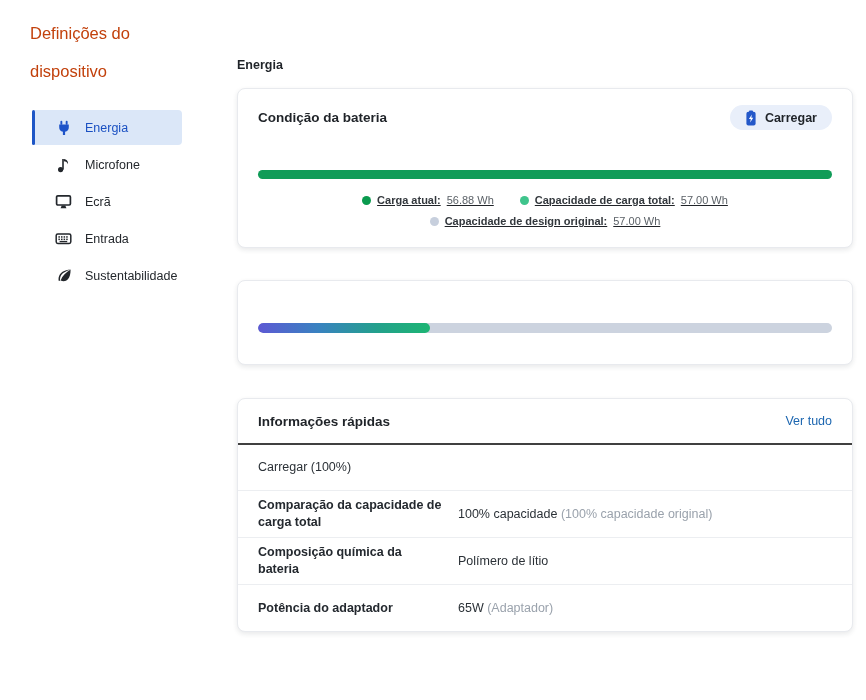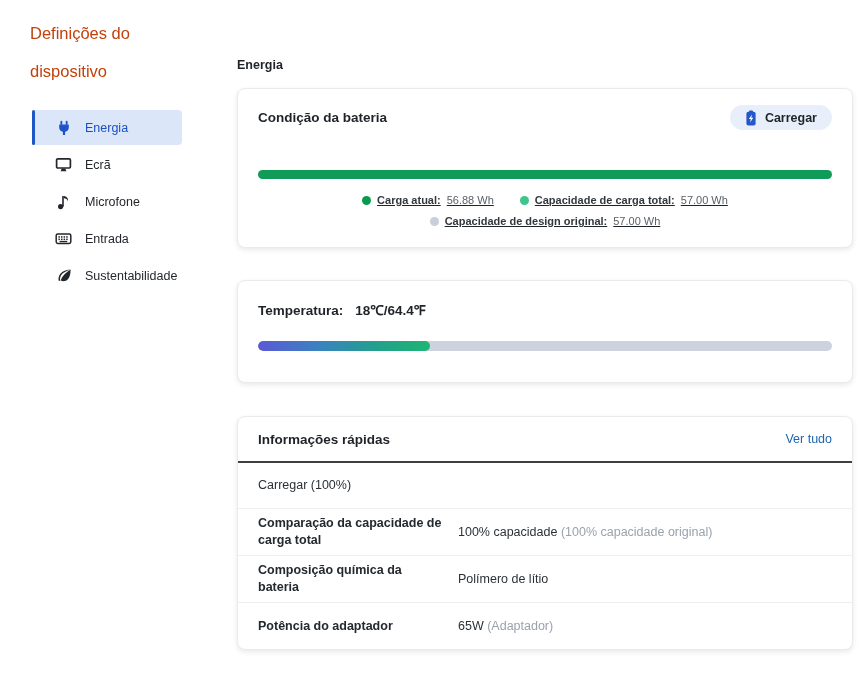--- a/index.html
+++ b/index.html
@@ -94,37 +94,37 @@
           <rect x="4.4" y="0.8" width="1.9" height="4" rx="0.9" fill="#1d53c9"></rect>
           <rect x="9.7" y="0.8" width="1.9" height="4" rx="0.9" fill="#1d53c9"></rect>
           <path d="M3.2 4.6 h9.6 v2.6 a4.8 4.8 0 0 1 -3.7 4.67 V15 h-2.2 v-3.13 A4.8 4.8 0 0 1 3.2 7.2 Z" fill="#1d53c9"></path>
         </svg>
       </span>
       <span class="nav-label">Energia</span>
     </div>
 
     <div class="nav-item">
       <span class="nav-icon">
-        <svg width="17" height="17" viewBox="0 0 17 17">
-          <rect x="1.6" y="2.8" width="13.8" height="9.2" rx="1.2" fill="none" stroke="#23272c" stroke-width="1.7"></rect>
-          <path d="M5.6 15.2 h5.8 l-1.1 -2.6 h-3.6 Z" fill="#23272c"></path>
-        </svg>
-      </span>
-      <span class="nav-label">Ecrã</span>
-    </div>
-
-    <div class="nav-item">
-      <span class="nav-icon">
         <svg width="15" height="16" viewBox="0 0 15 16">
           <circle cx="4.6" cy="12.6" r="2.6" fill="#23272c"></circle>
           <rect x="6.2" y="2" width="1.6" height="10.6" fill="#23272c"></rect>
           <path d="M7.8 2 c3.6 0.7 4.6 2.8 4.1 5.3 c-0.6 -2.2 -1.9 -2.9 -4.1 -3.1 Z" fill="#23272c"></path>
         </svg>
       </span>
       <span class="nav-label">Microfone</span>
+    </div>
+
+    <div class="nav-item">
+      <span class="nav-icon">
+        <svg width="17" height="17" viewBox="0 0 17 17">
+          <rect x="1.6" y="2.8" width="13.8" height="9.2" rx="1.2" fill="none" stroke="#23272c" stroke-width="1.7"></rect>
+          <path d="M5.6 15.2 h5.8 l-1.1 -2.6 h-3.6 Z" fill="#23272c"></path>
+        </svg>
+      </span>
+      <span class="nav-label">Ecrã</span>
     </div>
 
     <div class="nav-item">
       <span class="nav-icon">
         <svg width="17" height="17" viewBox="0 0 17 17">
           <rect x="1.2" y="4" width="14.6" height="9.4" rx="1.6" fill="none" stroke="#23272c" stroke-width="1.5"></rect>
           <rect x="3.4" y="6.2" width="1.5" height="1.5" fill="#23272c"></rect>
           <rect x="6.0" y="6.2" width="1.5" height="1.5" fill="#23272c"></rect>
           <rect x="8.6" y="6.2" width="1.5" height="1.5" fill="#23272c"></rect>
           <rect x="11.2" y="6.2" width="1.5" height="1.5" fill="#23272c"></rect>
@@ -185,24 +185,20 @@
       </div>
       <div class="legend-item">
         <span class="legend-dot" style="background: rgb(199, 207, 221);"></span>
         <span class="legend-label">Capacidade de design original:</span>
         <span class="legend-value">57.00 Wh</span>
       </div>
     </div>
   </div>
 
   <div class="card card-temp">
-    <div class="temp-row">
-      <span class="temp-label">Temperatura:</span>
-      <span class="temp-value">18℃/64.4℉</span>
-    </div>
     <div class="temp-track">
       <div class="temp-fill" style="width: 30%;"></div>
     </div>
   </div>
 
   <div class="card card-info">
     <div class="info-head">
       <div class="card-title">Informações rápidas</div>
       <a class="view-all">Ver tudo</a>
     </div>

